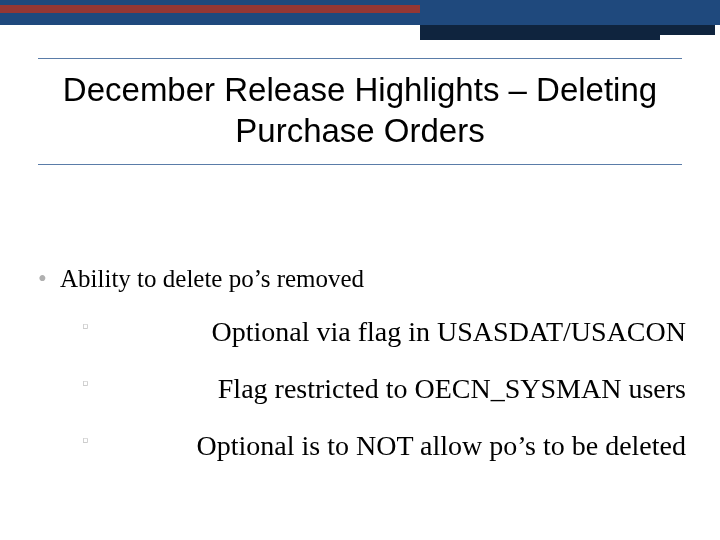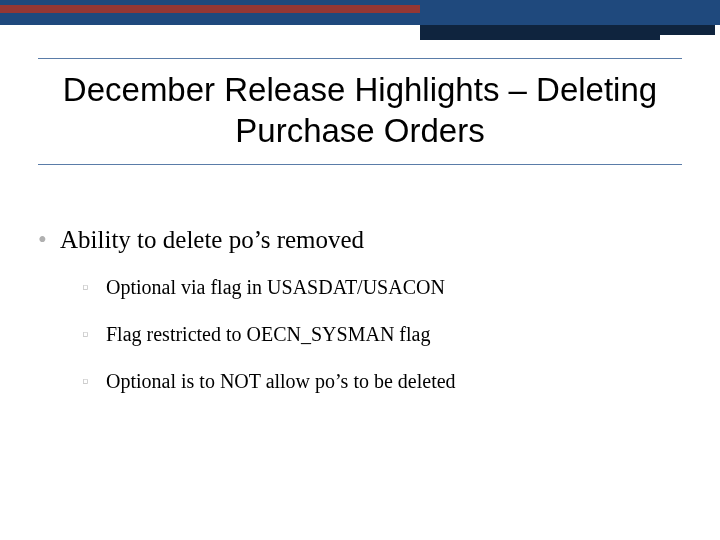--- a/index.html
+++ b/index.html
@@ -65,39 +65,41 @@
     list-style: none;
     margin: 0;
     padding: 0;
   }
   ul.level1 > li {
     position: relative;
     padding-left: 26px;
     font-size: 25px;
     line-height: 1.2;
     margin-bottom: 18px;
+    margin-top: 39px;
   }
   ul.level1 > li::before {
     content: "•";
     position: absolute;
     left: 4px;
     top: 0;
     color: #b0b0b0;
     font-size: 25px;
     line-height: 1.2;
   }
   ul.level2 {
     margin-top: 20px;
   }
   ul.level2 > li {
     position: relative;
     padding-left: 46px;
-    font-size: 20px;
+    font-size: 28px;
     line-height: 1.25;
     margin-bottom: 22px;
+    text-align: right;
   }
   ul.level2 > li::before {
     content: "▫";
     position: absolute;
     left: 22px;
     top: 1px;
     color: #bfbfbf;
     font-size: 18px;
   }
 </style>
@@ -116,20 +118,20 @@
   <div class="title-box">
     <div class="title">December Release Highlights – Deleting Purchase Orders</div>
   </div>
 
   <div class="body">
     <ul class="level1">
       <li>
         <span>Ability to delete po’s removed</span>
         <ul class="level2">
           <li><span>Optional via flag in USASDAT/USACON</span></li>
-          <li><span>Flag restricted to OECN_SYSMAN flag</span></li>
+          <li><span>Flag restricted to OECN_SYSMAN users</span></li>
           <li><span>Optional is to NOT allow po’s to be deleted</span></li>
         </ul>
       </li>
     </ul>
   </div>
 
 </div>
 
 </body></html>

